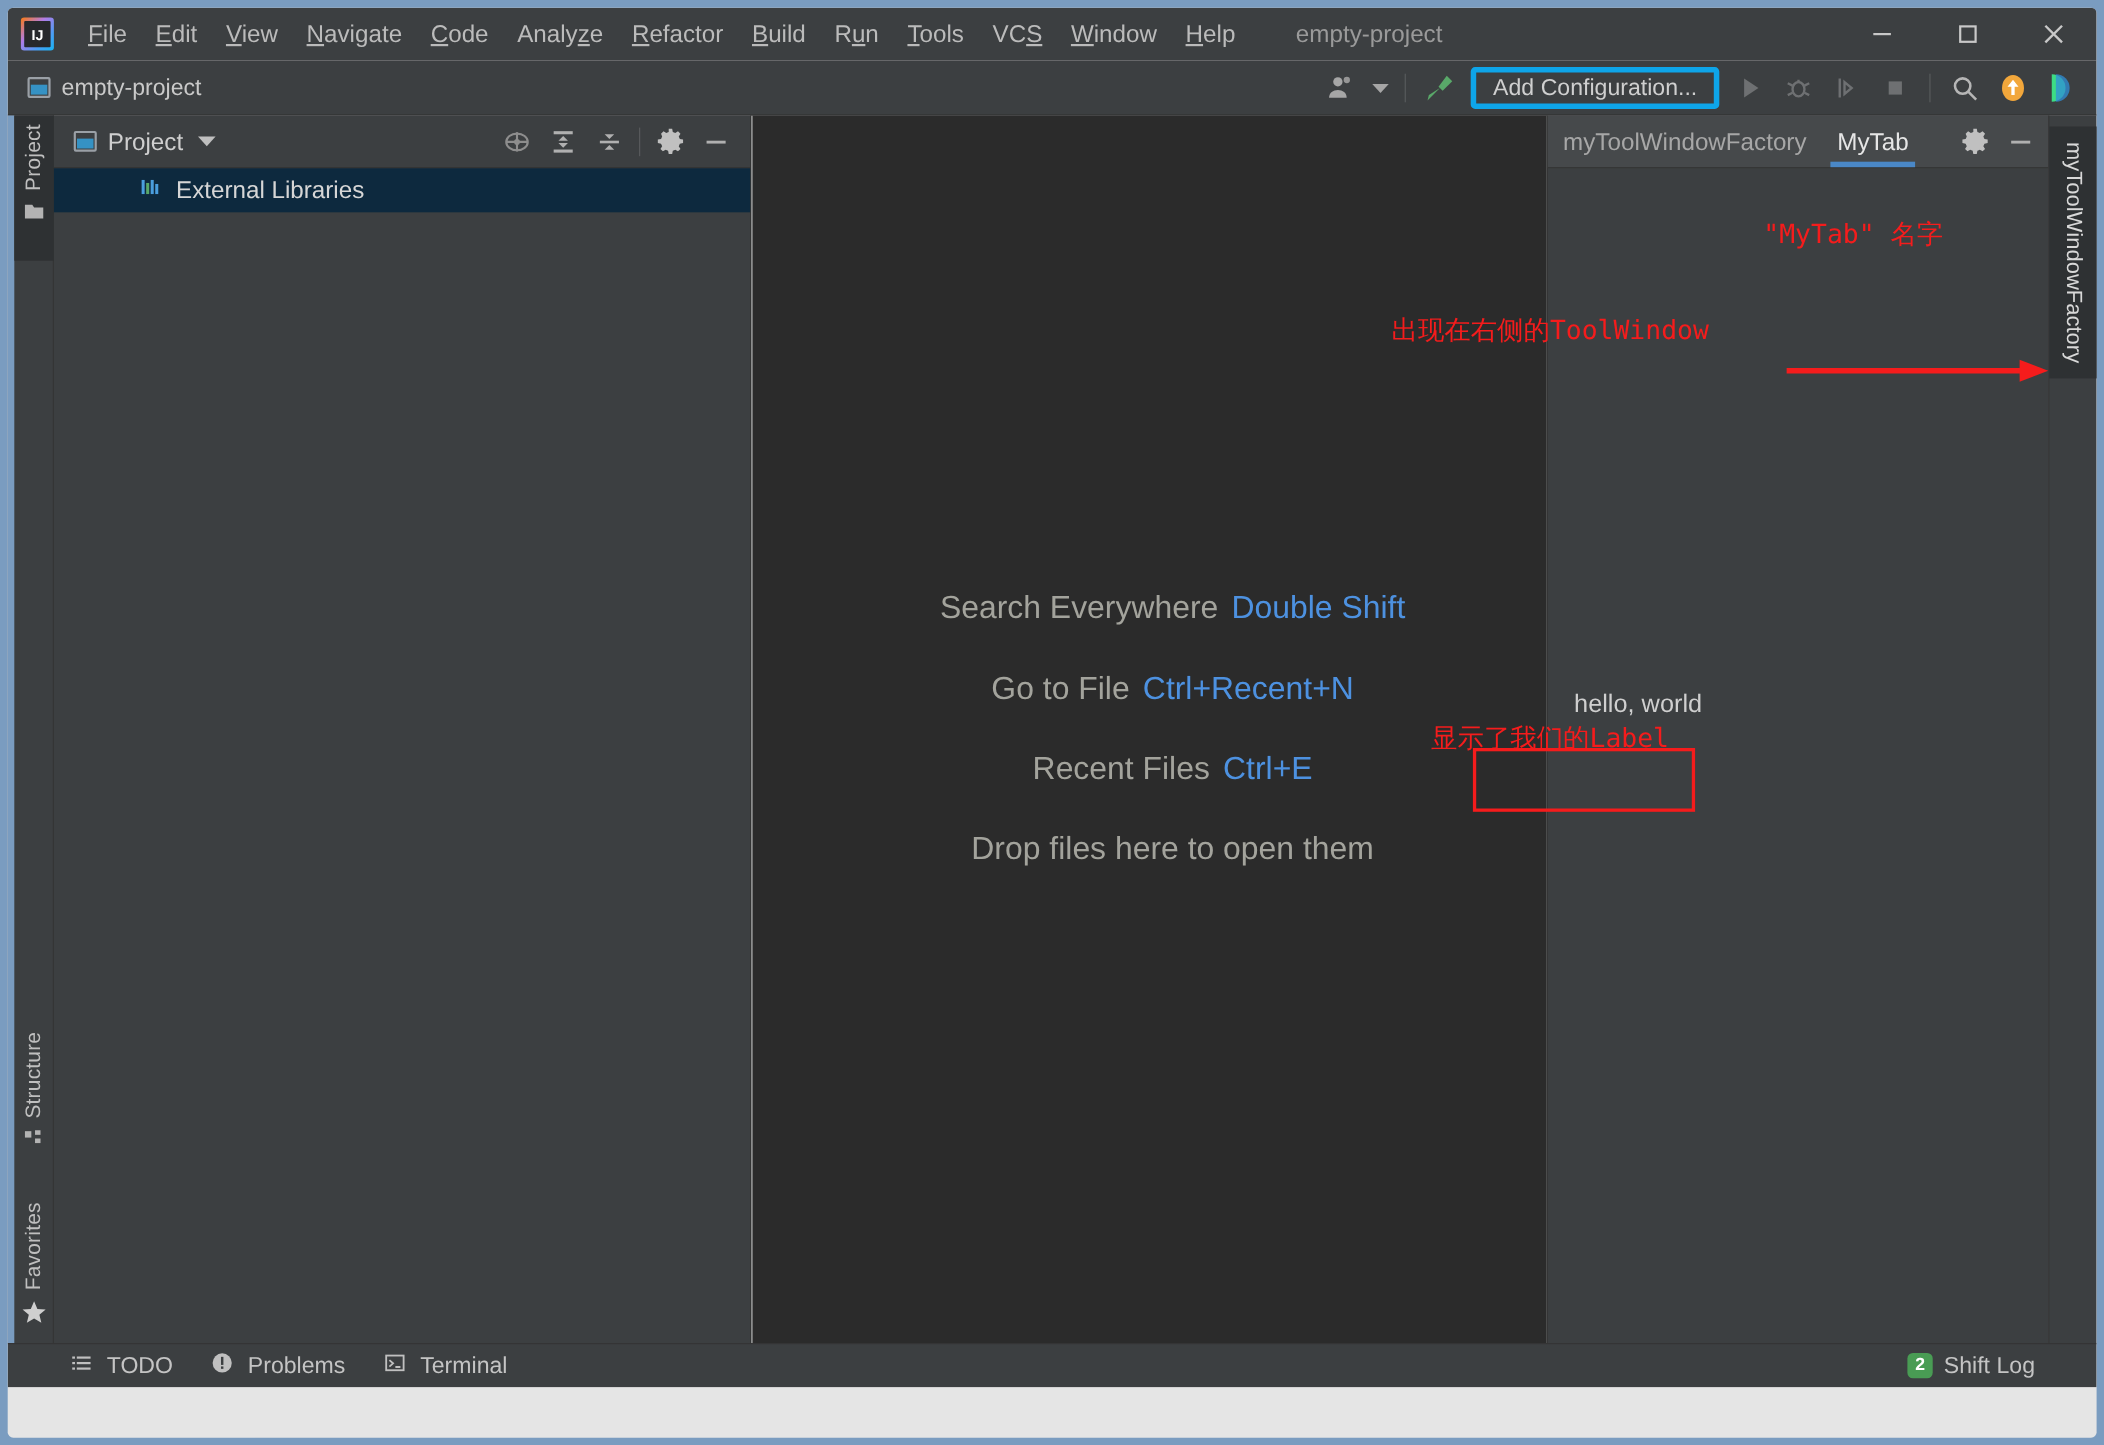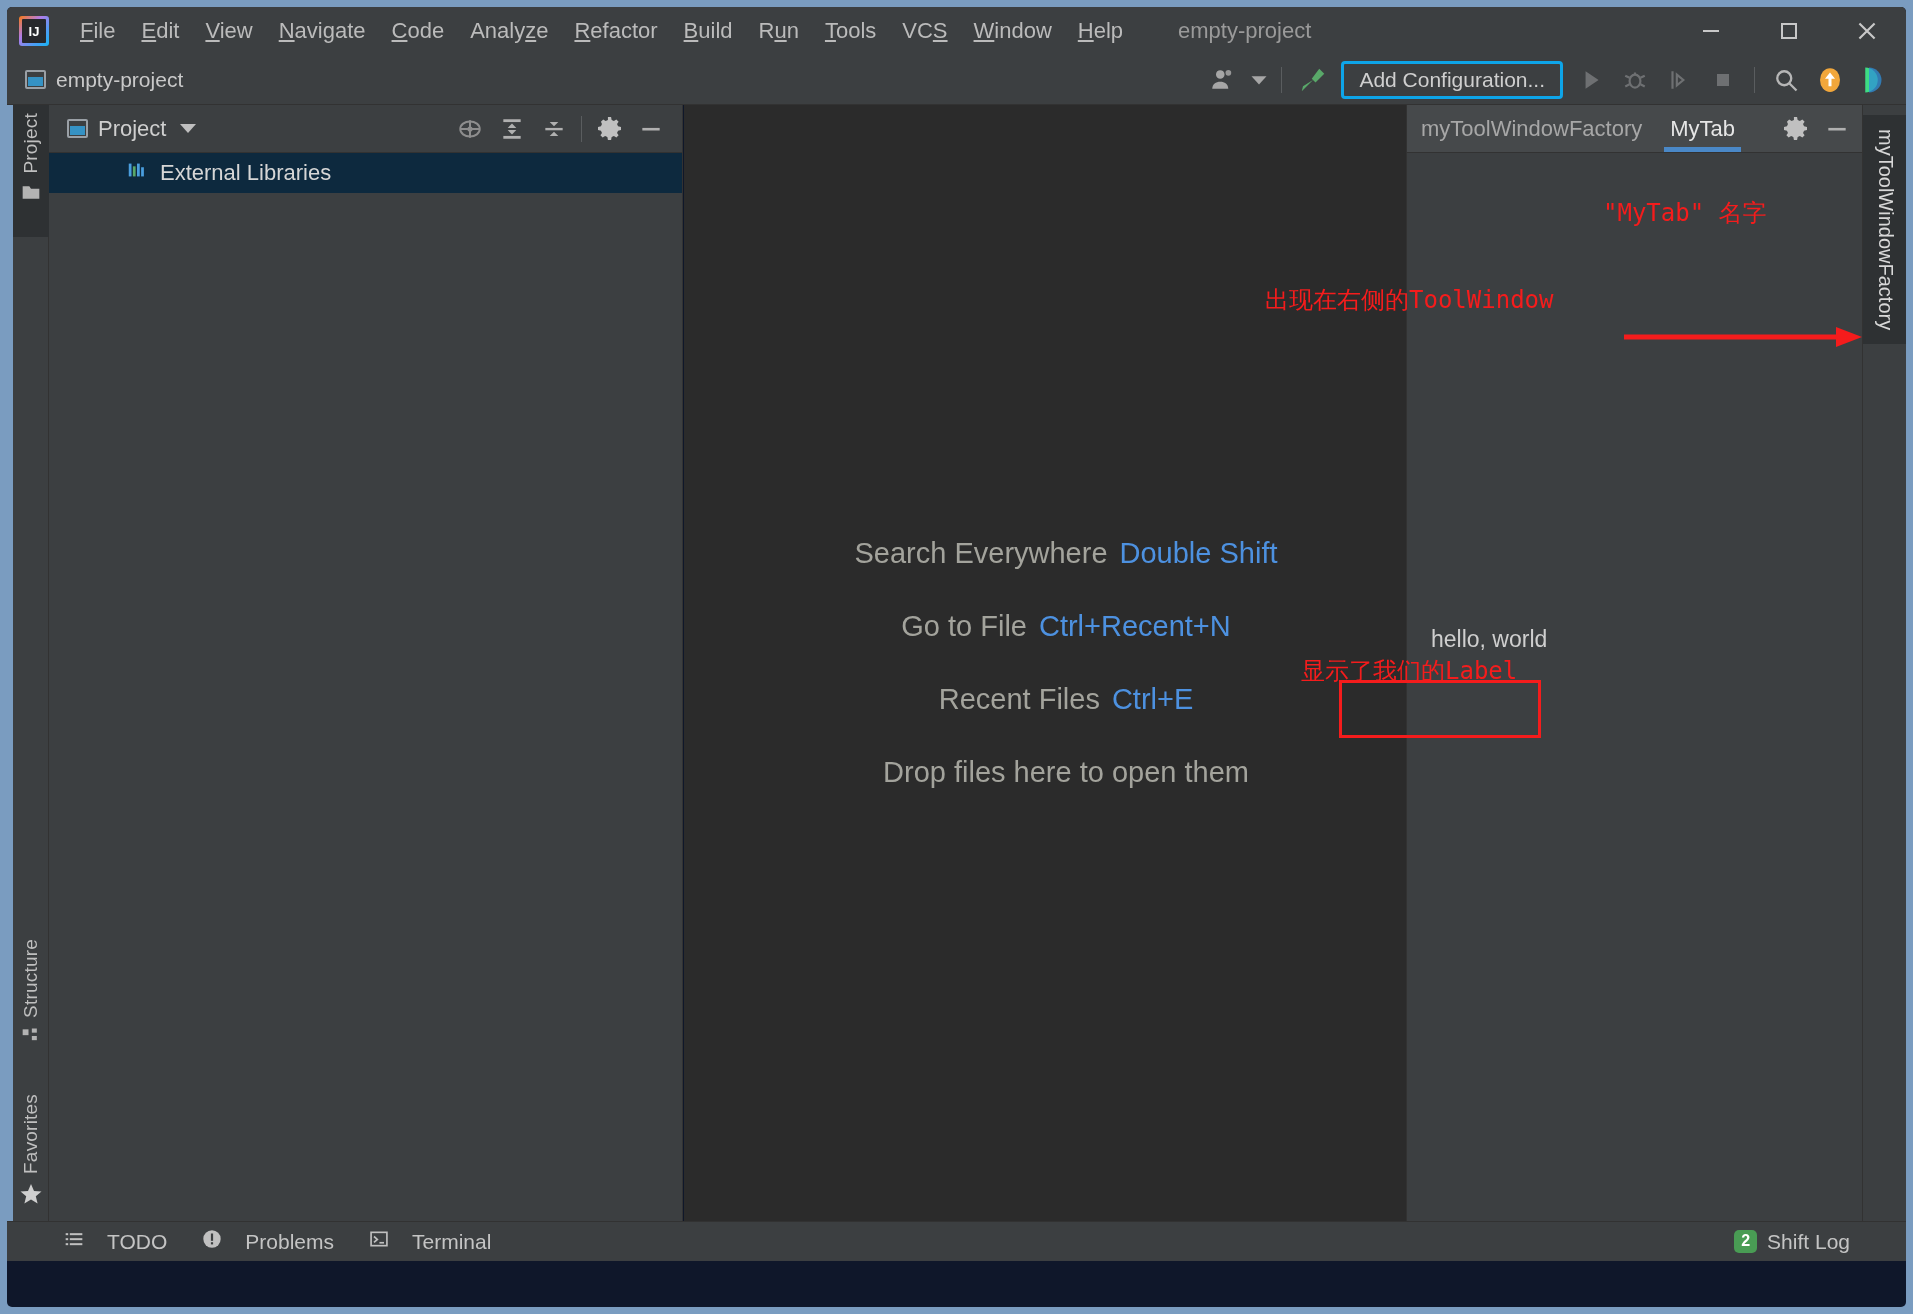--- a/index.html
+++ b/index.html
@@ -12,21 +12,21 @@
   body { position: relative; }
 
   
   #window-frame {
     position: absolute; inset: 0;
     background: #7a9cc0;
   }
   #window-body {
     position: absolute;
     left: 7px; top: 7px; right: 7px; bottom: 7px;
-    background: #0f172a;
+    background: #e5e5e5;
     border-radius: 5px;
     overflow: hidden;
   }
 
   
   #menubar {
     position: absolute; left: 0; top: 0; right: 0; height: 48px;
     background: #3c3f41;
     display: flex; align-items: center;
   }
@@ -87,21 +87,21 @@
     padding-right: 10px;
   }
   .tb-icon {
     width: 44px; height: 44px; display: flex;
     align-items: center; justify-content: center;
     color: #a6a6a6;
   }
   .tb-sep { width:1px; height:26px; background:#5a5d5f; margin:0 9px; }
   #add-config {
     height: 38px; padding: 0 15px;
-    border: 3px solid #0ea5e9; border-radius: 4px;
+    border: 5px solid #0ea5e9; border-radius: 4px;
     color: #cfcfcf; font-size: 21px;
     display: flex; align-items: center; margin: 0 6px;
   }
 
   
   #left-bar {
     position: absolute; left: 0; top: 98px; bottom: 86px; width: 42px;
     background: #3c3f41; border-right: 1px solid #323232;
   }
   #left-bar-accent {
@@ -211,21 +211,21 @@
     writing-mode: vertical-rl; white-space: nowrap;
   }
 
   
   #bottom-tabs {
     position: absolute; left: 0; right: 0; bottom: 46px; height: 40px;
     background: #3c3f41; display: flex; align-items: center;
     padding-left: 56px; gap: 34px; border-top: 1px solid #323232;
   }
   .bt-item {
-    display: flex; align-items: center; gap: 22px;
+    display: flex; align-items: center; gap: 12px;
     color: #c4c4c4; font-size: 21px;
   }
   #event-log {
     margin-left: auto; margin-right: 56px;
     display: flex; align-items: center; gap: 10px;
     color: #c4c4c4; font-size: 21px;
   }
   .badge {
     background: #499c54; color: #fff; font-size: 16px; font-weight: bold;
     border-radius: 5px; padding: 1px 7px; line-height: 1.3;

